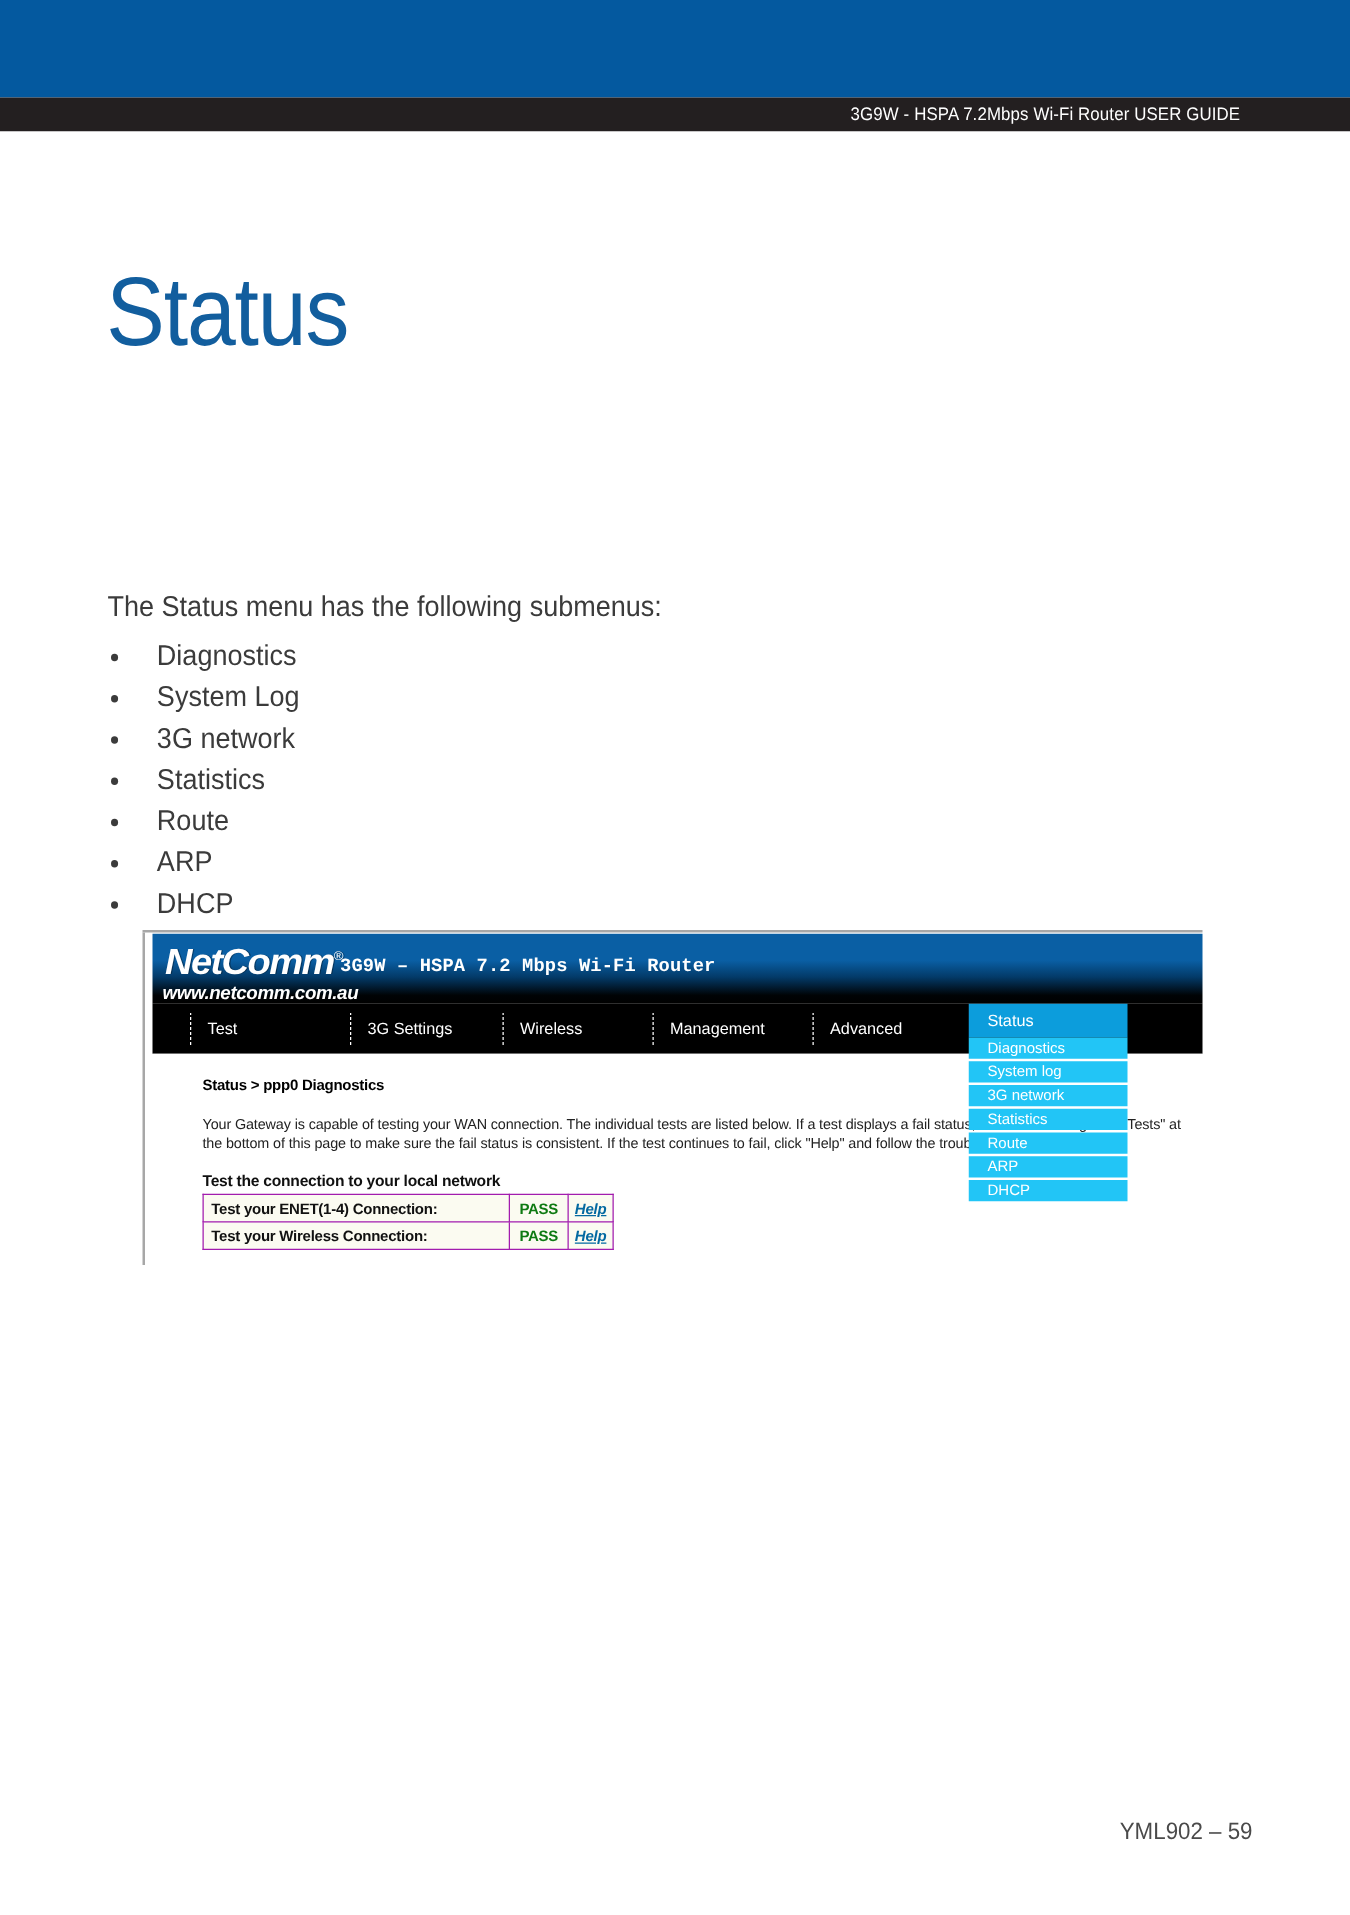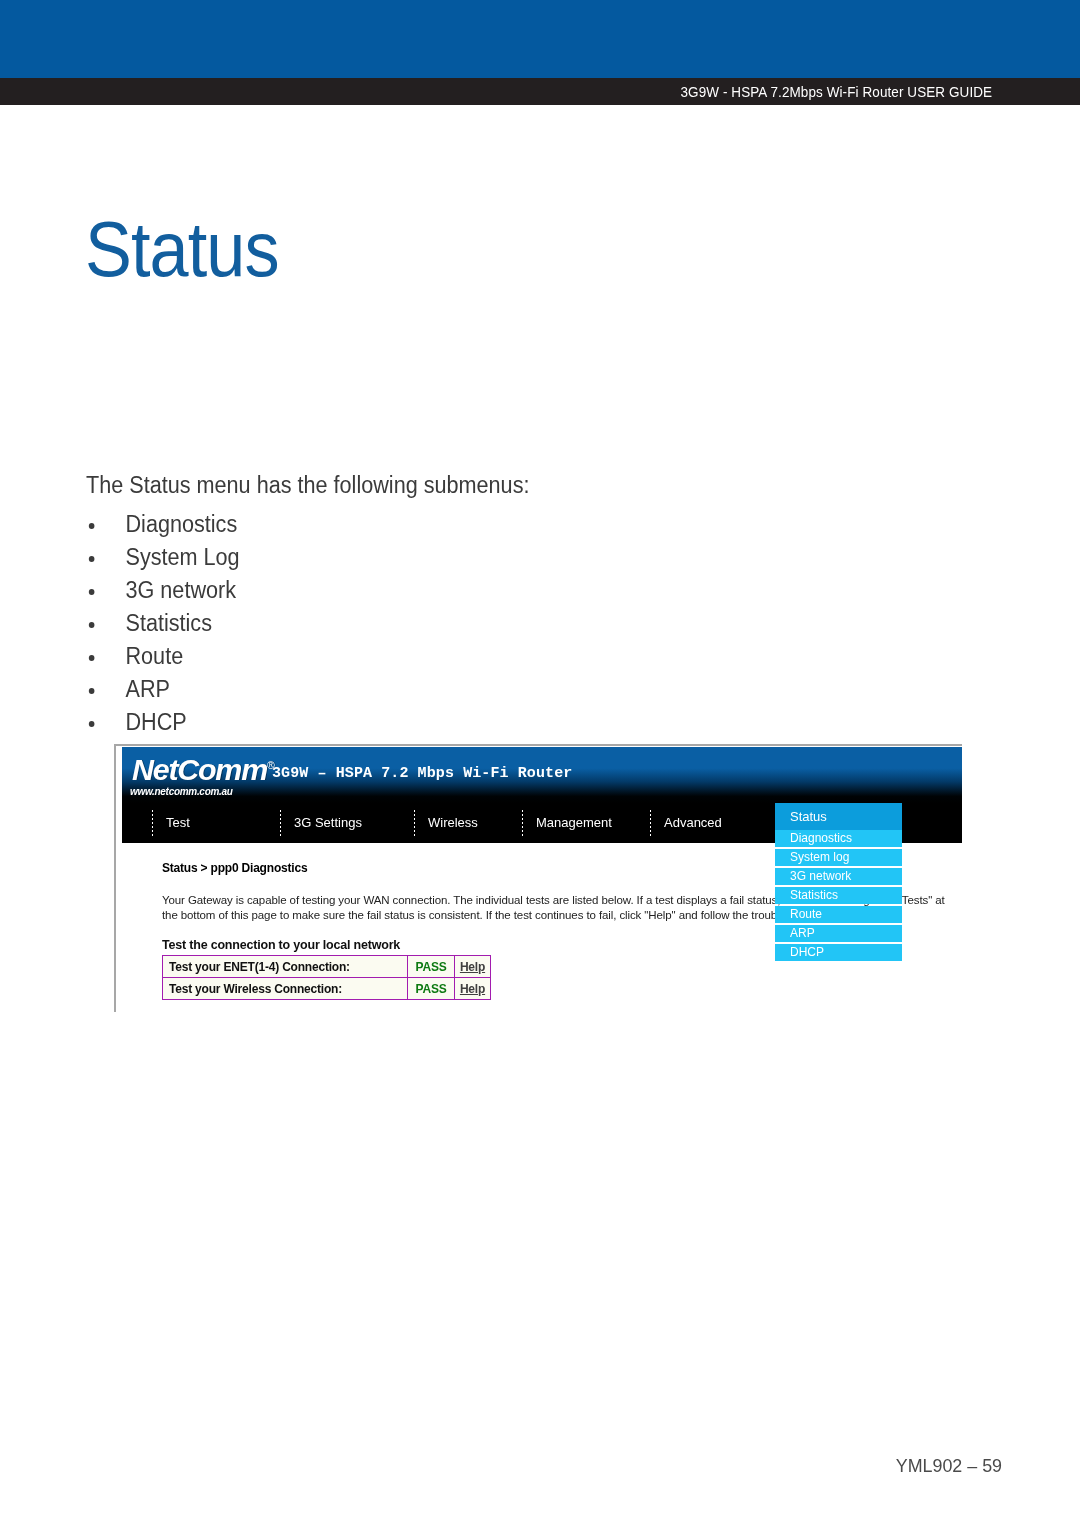--- a/index.html
+++ b/index.html
@@ -149,21 +149,21 @@
     font-size: 10px;
     vertical-align: super;
     font-style: normal;
     font-weight: 400;
   }
   .rt-url {
     position: absolute;
     left: 8px;
     top: 39px;
     color: #ffffff;
-    font-size: 10px;
+    font-size: 15px;
     font-style: italic;
     font-weight: 700;
     letter-spacing: -.3px;
     font-family: "Liberation Sans Narrow", "Liberation Sans", sans-serif;
   }
   .rt-model {
     position: absolute;
     left: 150px;
     top: 18px;
     color: #ffffff;
@@ -195,21 +195,21 @@
     content: "";
     position: absolute;
     left: 0;
     top: 7px;
     width: 1px;
     height: 27px;
     background: repeating-linear-gradient(180deg,#ffffff 0 2px, transparent 2px 4px);
   }
   .rt-tab.t0 { left: 30px; }
   .rt-tab.t1 { left: 158px; }
-  .rt-tab.t2 { left: 292px; }
+  .rt-tab.t2 { left: 280px; }
   .rt-tab.t3 { left: 400px; }
   .rt-tab.t4 { left: 528px; }
 
   
   .rt-status-tab {
     position: absolute;
     left: 653px;
     top: 56px;
     width: 127px;
     height: 27px;
@@ -307,23 +307,24 @@
   .rt-table td.res {
     width: 44px;
     text-align: center;
     color: #0E7A12;
   }
   .rt-table td.hlp {
     width: 33px;
     text-align: center;
   }
   .rt-table td.hlp a {
-    color: #404040;
+    color: #0369a1;
     text-decoration: underline;
     font-weight: 700;
+    font-style: italic;
   }
 
   
   .footer {
     position: absolute;
     right: 78px;
     top: 1455px;
     font-size: 19px;
     color: #4a4a4a;
     transform: scaleX(0.94);

